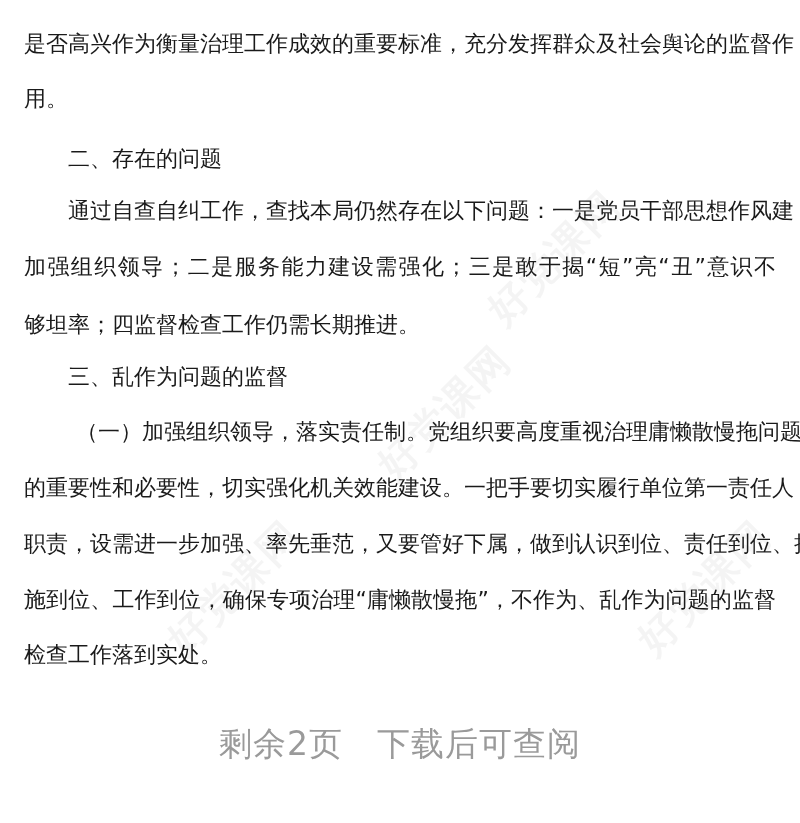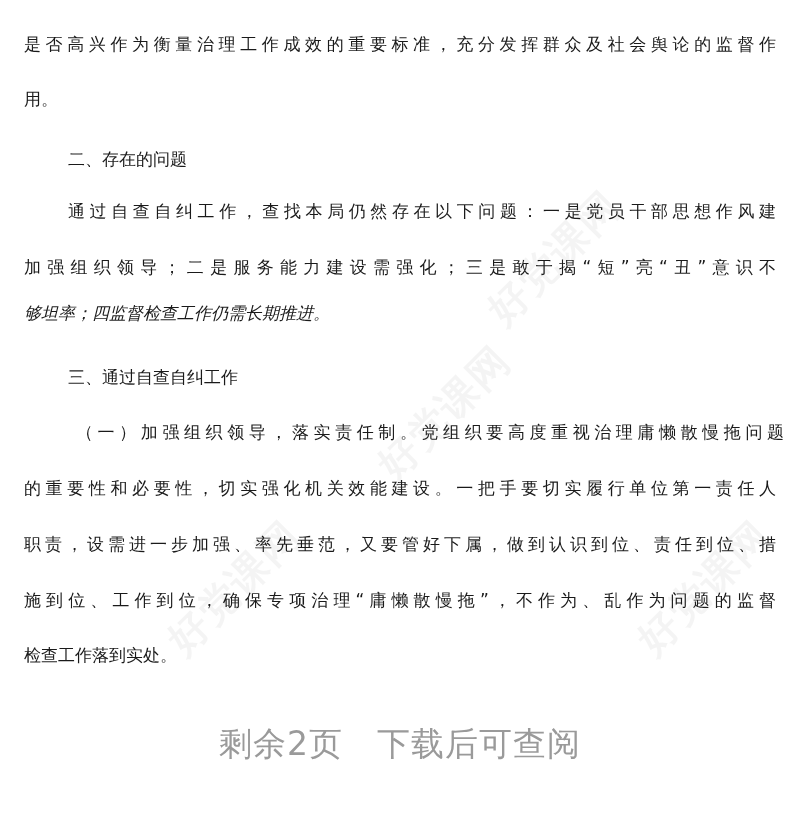--- a/index.html
+++ b/index.html
@@ -18,21 +18,21 @@
   .page {
     position: absolute;
     left: 0; top: 0;
     width: 800px;
     height: 823px;
   }
   .line {
     position: absolute;
     left: 24px;
     width: 752px;
-    font-size: 17px;
+    font-size: 22px;
     line-height: 30px;
     height: 30px;
     white-space: nowrap;
     text-align: justify;
     text-align-last: justify;
     letter-spacing: 0px;
   }
   .line.last {
     text-align-last: left;
   }
@@ -73,23 +73,23 @@
   <div class="watermark" style="left:150px; top:560px;">好党课网</div>
   <div class="watermark" style="left:620px; top:560px;">好党课网</div>
 
   <div class="line" style="top:29px;">是否高兴作为衡量治理工作成效的重要标准，充分发挥群众及社会舆论的监督作</div>
   <div class="line last" style="top:84px;">用。</div>
 
   <div class="line last indent" style="top:144px;">二、存在的问题</div>
 
   <div class="line indent" style="top:196px;">通过自查自纠工作，查找本局仍然存在以下问题：一是党员干部思想作风建</div>
   <div class="line" style="top:252px;">加强组织领导；二是服务能力建设需强化；三是敢于揭“短”亮“丑”意识不</div>
-  <div class="line last" style="top:298px;font-style:italic;">够坦率；四监督检查工作仍需长期推进。</div>
+  <div class="line last" style="top:310px;">够坦率；四监督检查工作仍需长期推进。</div>
 
-  <div class="line last indent" style="top:362px;">三、通过自查自纠工作</div>
+  <div class="line last indent" style="top:362px;">三、乱作为问题的监督</div>
 
   <div class="line indent-paren" style="top:417px;">（一）加强组织领导，落实责任制。党组织要高度重视治理庸懒散慢拖问题</div>
   <div class="line" style="top:473px;">的重要性和必要性，切实强化机关效能建设。一把手要切实履行单位第一责任人</div>
   <div class="line" style="top:529px;">职责，设需进一步加强、率先垂范，又要管好下属，做到认识到位、责任到位、措</div>
   <div class="line" style="top:585px;">施到位、工作到位，确保专项治理“庸懒散慢拖”，不作为、乱作为问题的监督</div>
   <div class="line last" style="top:640px;">检查工作落到实处。</div>
 
   <div class="footer-note">
     <span>剩余2页</span><span class="gap"></span><span>下载后可查阅</span>
   </div>

